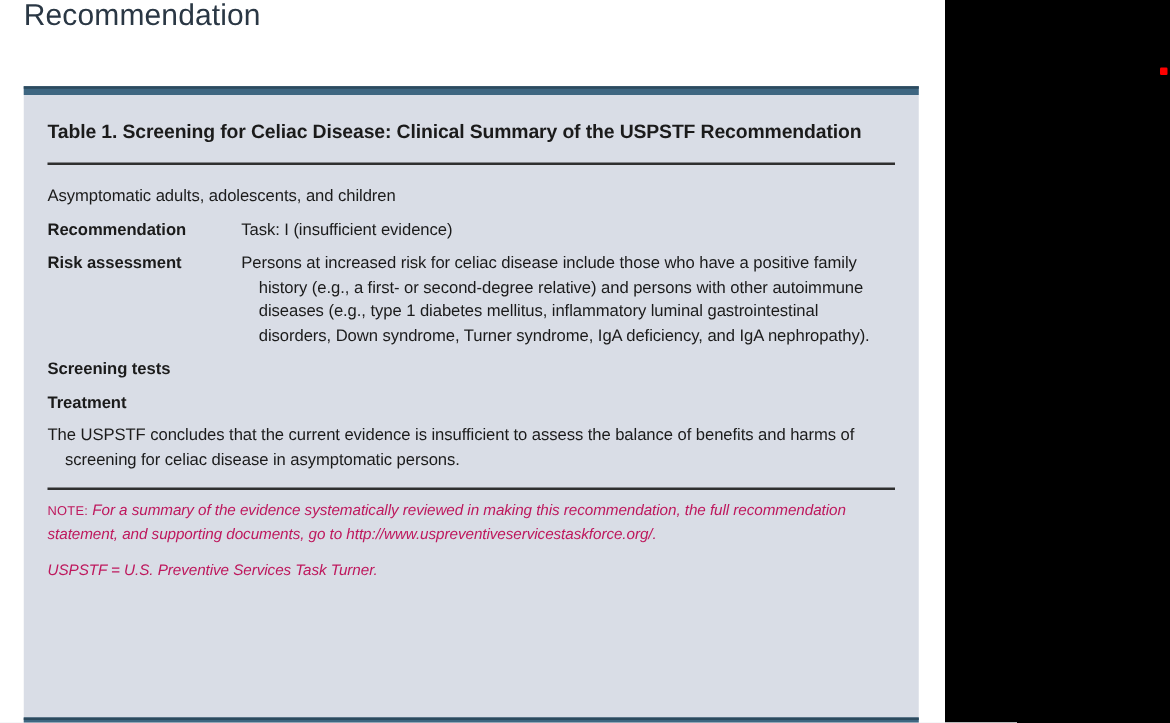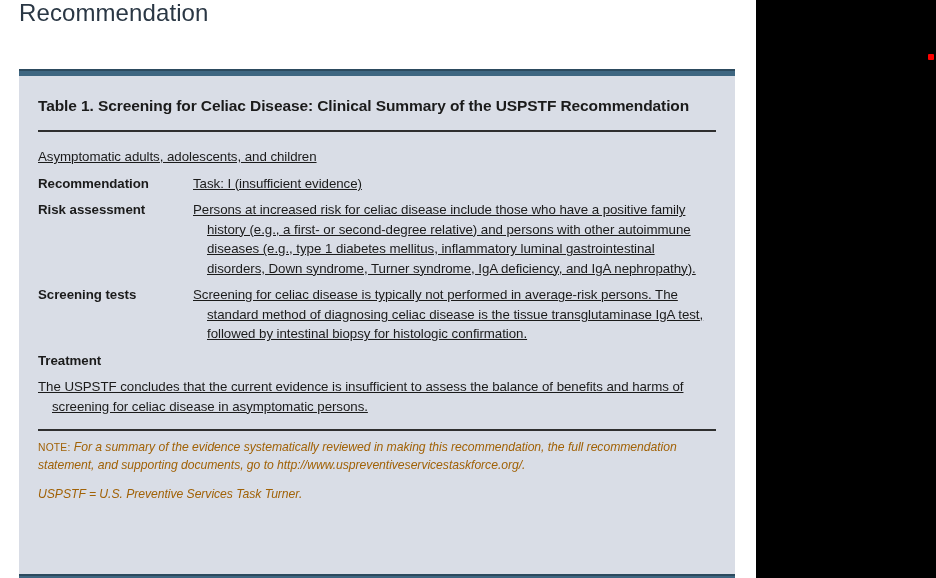--- a/index.html
+++ b/index.html
@@ -108,35 +108,34 @@
     padding-right: 6px;
   }
   .tvalue p {
     margin: 0;
     text-indent: 0;
     padding-left: 14px;
   }
   .tvalue p:first-child {
     padding-left: 0;
     text-indent: 0;
-    text-decoration: underline;
   }
   .tvalue p.hang {
     padding-left: 14px;
     text-indent: -14px;
   }
 
   
   #note-block {
     margin-top: 8px;
   }
   .note-line {
     font-size: 12.2px;
     font-style: italic;
-    color: #a16207;
+    color: #be185d;
     line-height: 17.5px;
     letter-spacing: -0.05px;
   }
   .note-label {
     font-style: normal;
     font-size: 10.3px;
     letter-spacing: 0.2px;
   }
   #note-abbrev {
     margin-top: 12px;
@@ -189,23 +188,20 @@
           </div>
         </div>
         <div class="trow">
           <div class="tlabel"><span>Risk assessment</span></div>
           <div class="tvalue">
             <p class="hang">Persons at increased risk for celiac disease include those who have a positive family history (e.g., a first- or second-degree relative) and persons with other autoimmune diseases (e.g., type 1 diabetes mellitus, inflammatory luminal gastrointestinal disorders, Down syndrome, Turner syndrome, IgA deficiency, and IgA nephropathy).</p>
           </div>
         </div>
         <div class="trow">
           <div class="tlabel"><span>Screening tests</span></div>
-          <div class="tvalue">
-            <p class="hang">Screening for celiac disease is typically not performed in average-risk persons. The standard method of diagnosing celiac disease is the tissue transglutaminase IgA test, followed by intestinal biopsy for histologic confirmation.</p>
-          </div>
         </div>
         <div class="trow">
           <div class="tlabel"><span>Treatment</span></div>
         </div>
         <div class="trow">
           <div class="tvalue">
             <p class="hang">The USPSTF concludes that the current evidence is insufficient to assess the balance of benefits and harms of screening for celiac disease in asymptomatic persons.</p>
           </div>
         </div>
       </div>

